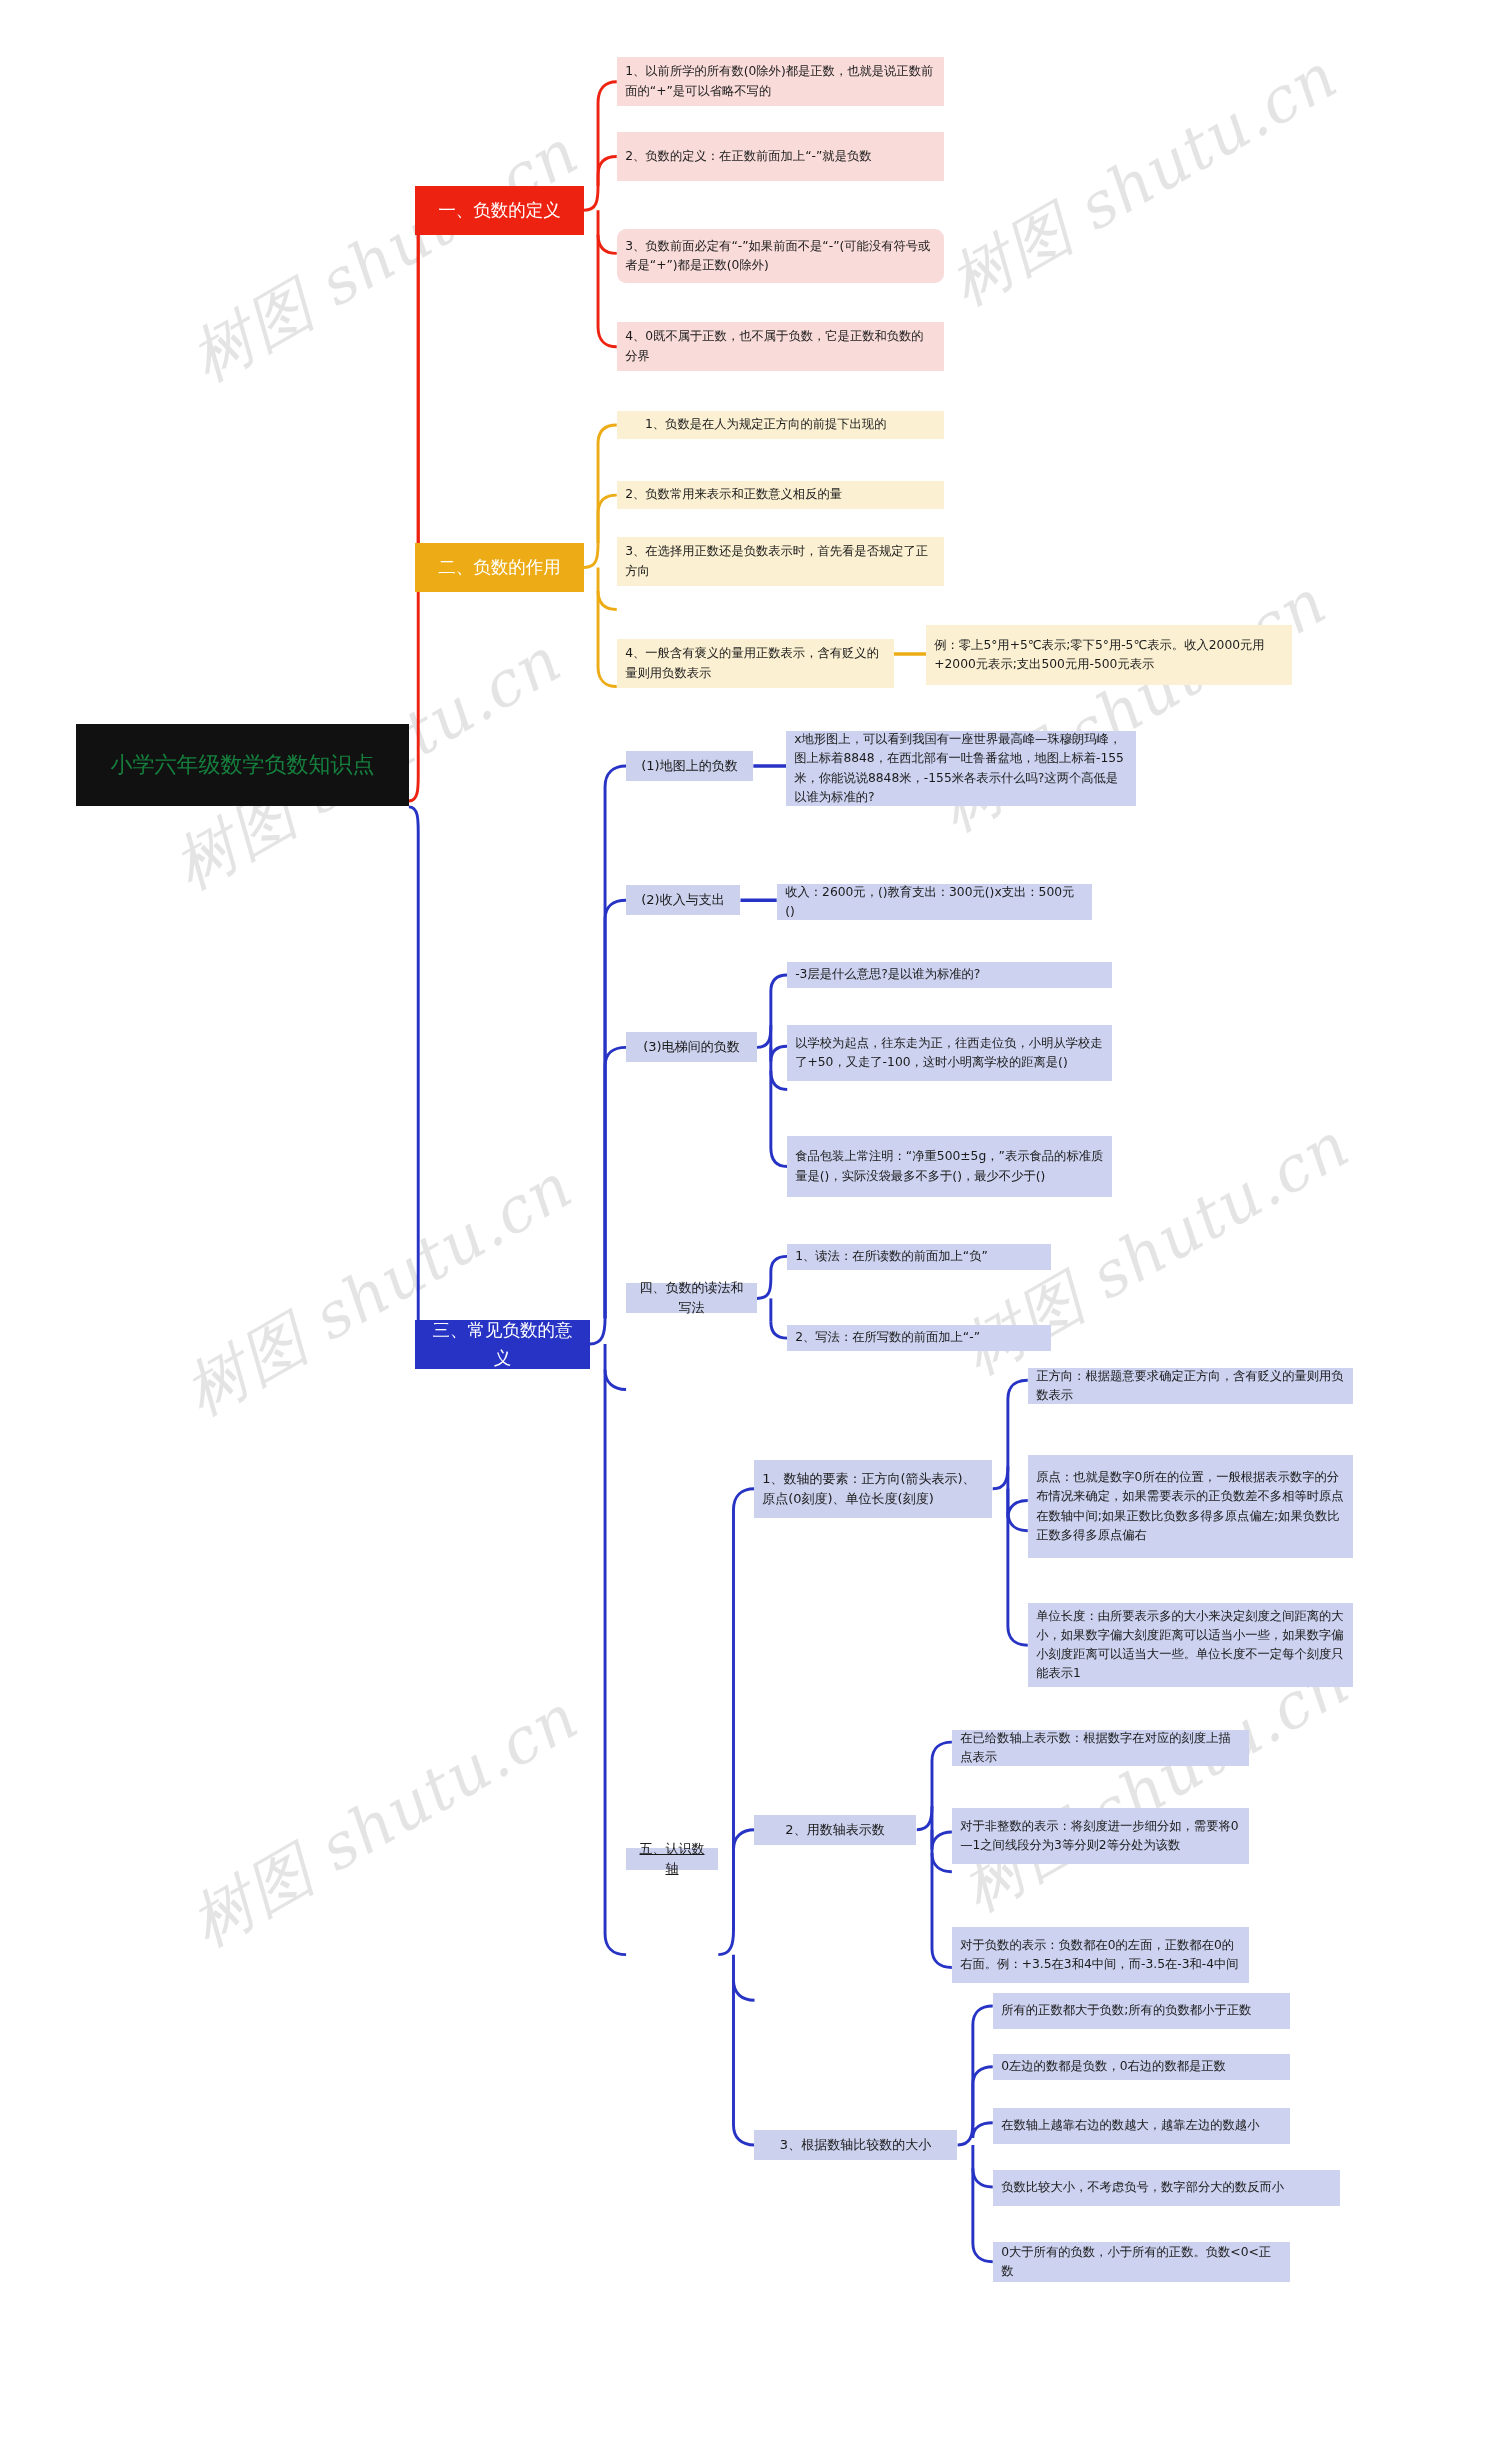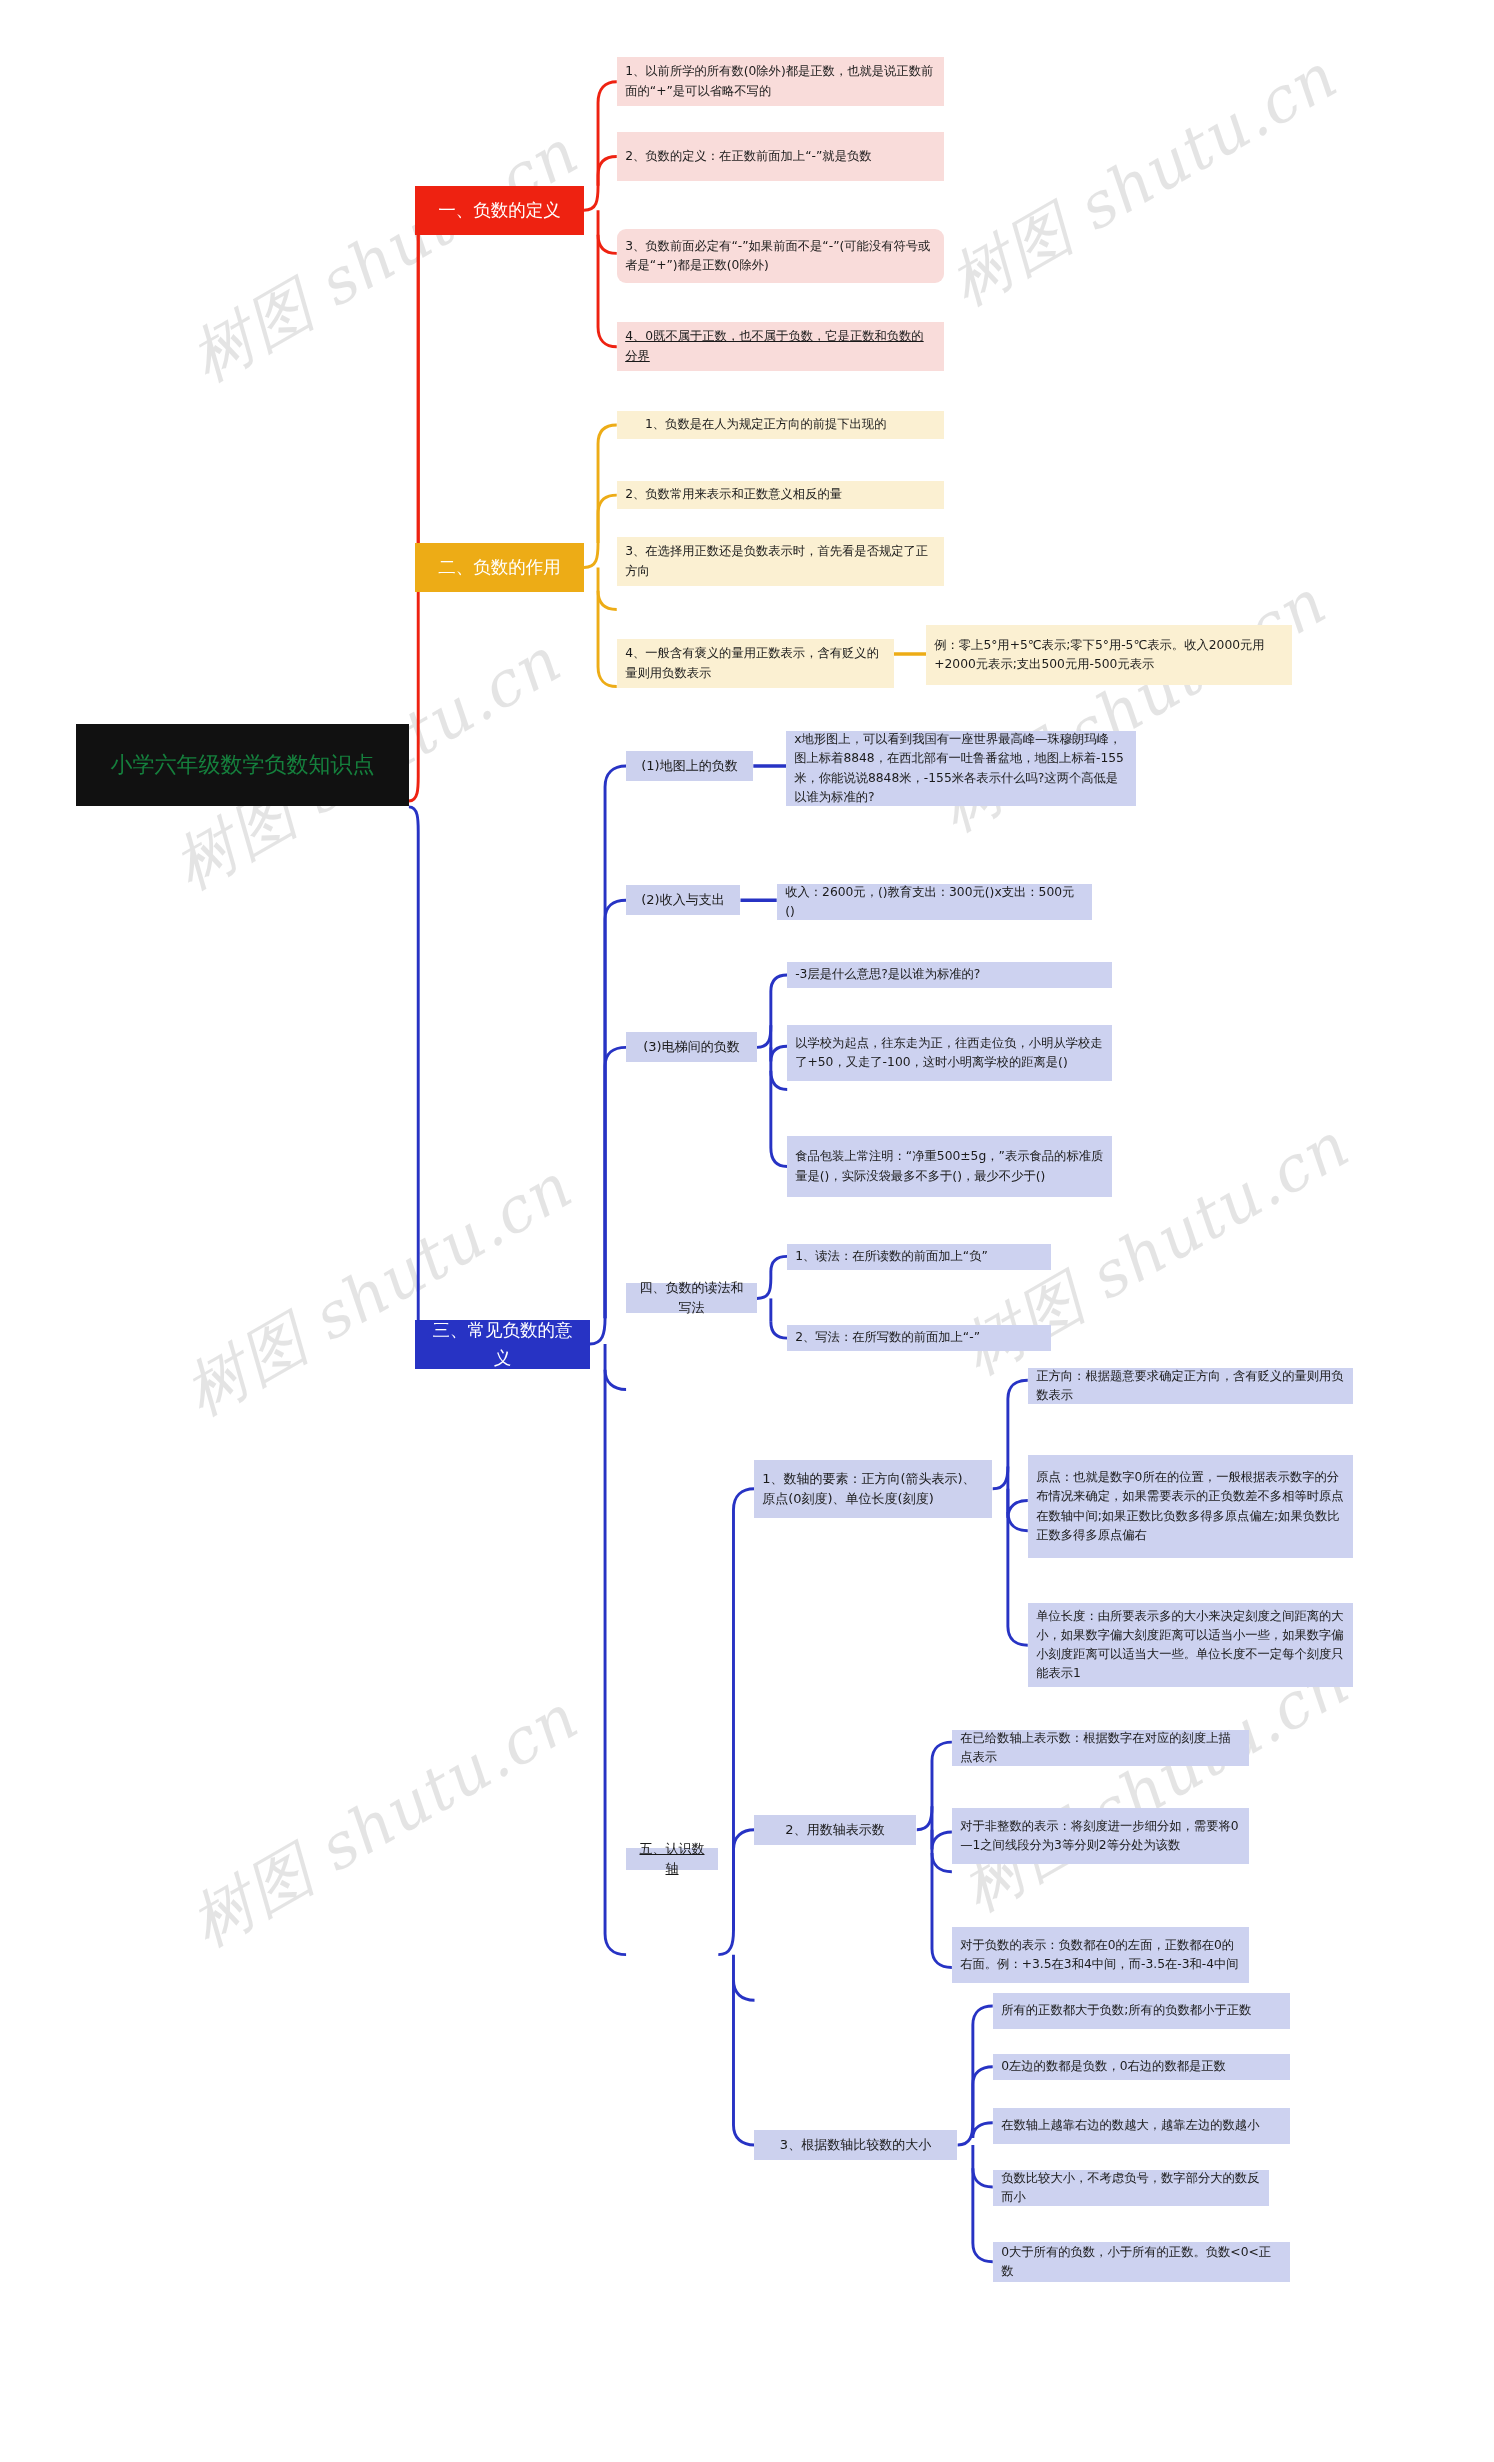--- a/index.html
+++ b/index.html
@@ -132,21 +132,21 @@
 
   <div class="node leaf leaf-pink" style="left:617px;top:57px;width:327px;height:49px;">
     <span>1、以前所学的所有数(0除外)都是正数，也就是说正数前面的“+”是可以省略不写的</span>
   </div>
   <div class="node leaf leaf-pink" style="left:617px;top:132px;width:327px;height:49px;">
     <span>2、负数的定义：在正数前面加上“-”就是负数</span>
   </div>
   <div class="node leaf leaf-pink" style="left:617px;top:229px;width:327px;height:54px;border-radius:9px;">
     <span>3、负数前面必定有“-”如果前面不是“-”(可能没有符号或者是“+”)都是正数(0除外)</span>
   </div>
-  <div class="node leaf leaf-pink" style="left:617px;top:322px;width:327px;height:49px;text-decoration:underline;">
+  <div class="node leaf leaf-pink" style="left:617px;top:322px;width:327px;height:49px;">
     <span>4、0既不属于正数，也不属于负数，它是正数和负数的分界</span>
   </div>
 
   <div class="node lvl1 l1-yellow" style="left:415px;top:543px;width:169px;height:49px;">
     <span>二、负数的作用</span>
   </div>
 
   <div class="node leaf leaf-cream" style="left:617px;top:411px;width:327px;height:28px;padding-left:28px;">
     <span>1、负数是在人为规定正方向的前提下出现的</span>
   </div>
@@ -239,21 +239,21 @@
   </div>
   <div class="node leaf leaf-lav" style="left:993px;top:1993px;width:297px;height:36px;">
     <span>所有的正数都大于负数;所有的负数都小于正数</span>
   </div>
   <div class="node leaf leaf-lav" style="left:993px;top:2054px;width:297px;height:26px;">
     <span>0左边的数都是负数，0右边的数都是正数</span>
   </div>
   <div class="node leaf leaf-lav" style="left:993px;top:2108px;width:297px;height:36px;">
     <span>在数轴上越靠右边的数越大，越靠左边的数越小</span>
   </div>
-  <div class="node leaf leaf-lav" style="left:993px;top:2170px;width:276px;height:36px;">
+  <div class="node leaf leaf-lav" style="left:993px;top:2170px;width:347px;height:36px;">
     <span>负数比较大小，不考虑负号，数字部分大的数反而小</span>
   </div>
   <div class="node leaf leaf-lav" style="left:993px;top:2242px;width:297px;height:40px;">
     <span>0大于所有的负数，小于所有的正数。负数&lt;0&lt;正数</span>
   </div>
 
 </div>
 
 
 </body></html>

